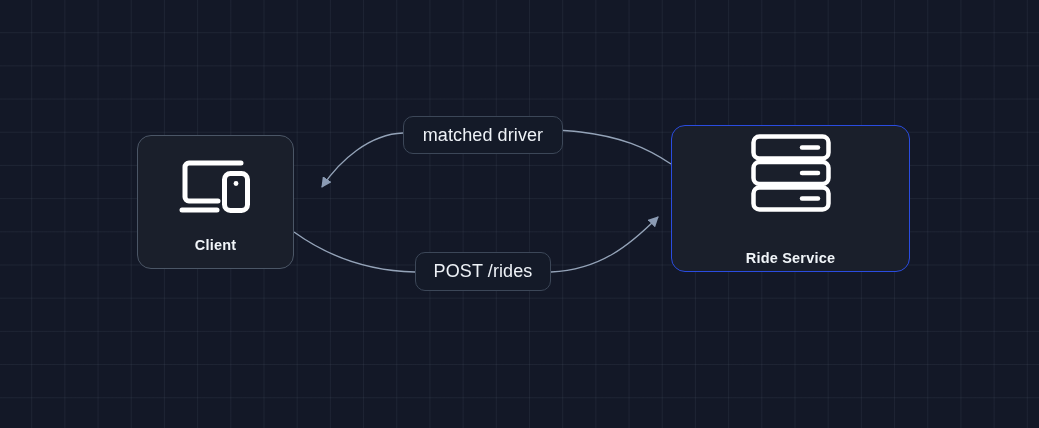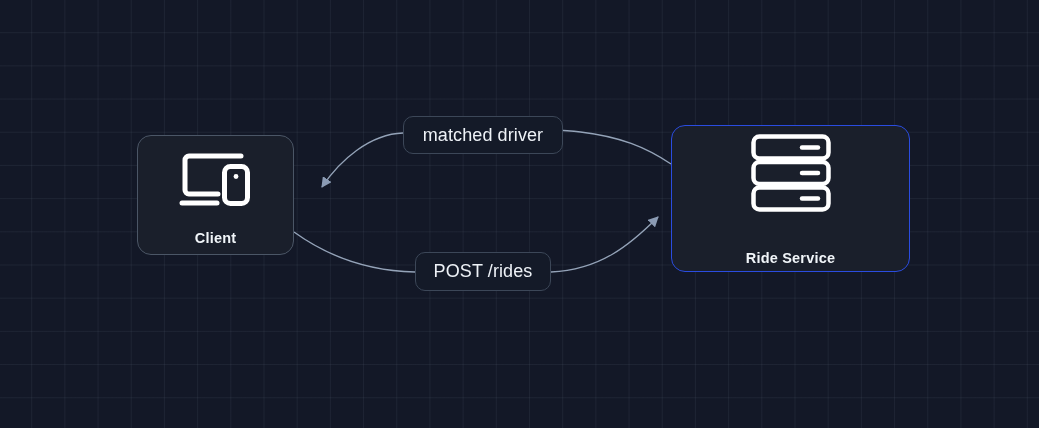--- a/index.html
+++ b/index.html
@@ -44,21 +44,21 @@
     flex-direction: column;
     align-items: center;
     justify-content: center;
     background: #1a1f2b;
     border-radius: 14px;
   }
   .node-client {
     left: 137px;
     top: 135px;
     width: 157px;
-    height: 120px;
+    height: 134px;
     border: 1px solid #4b5666;
   }
   .node-service {
     left: 671px;
     top: 125px;
     width: 239px;
     height: 147px;
     border: 1.6px solid #2a4ce0;
     gap: 14px;
   }

